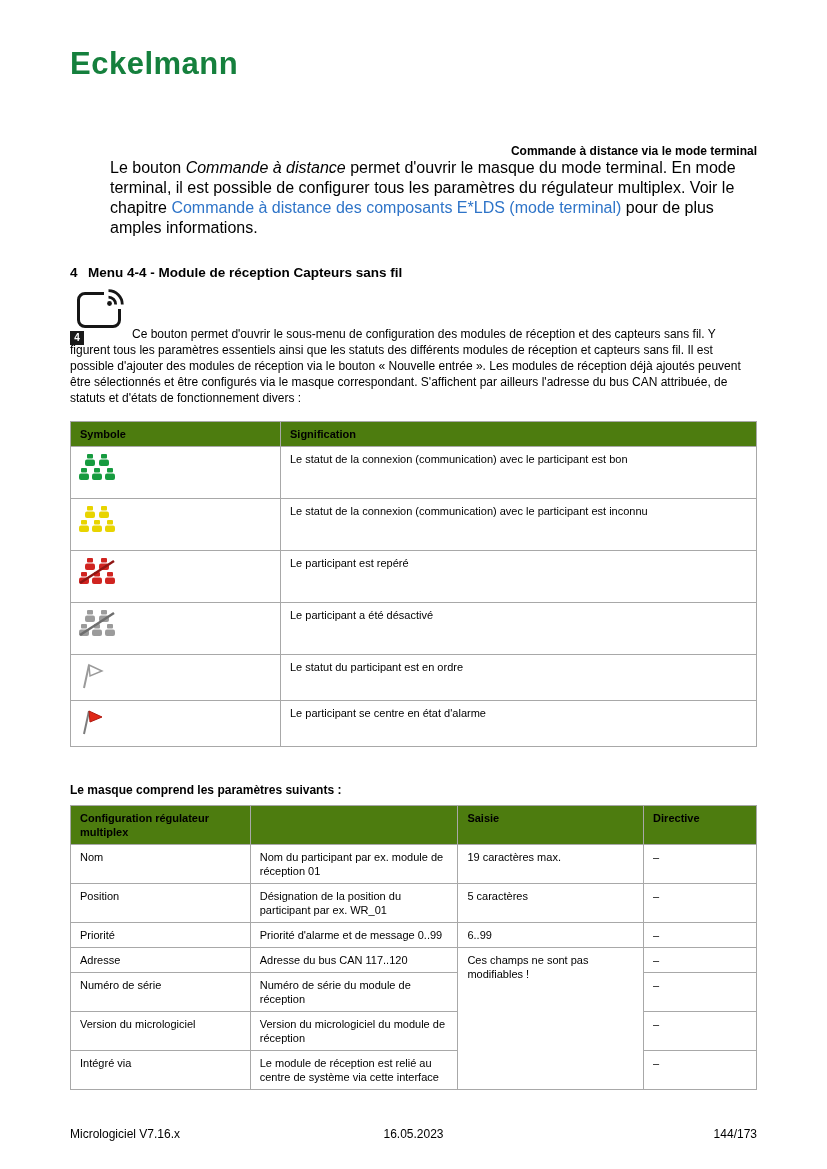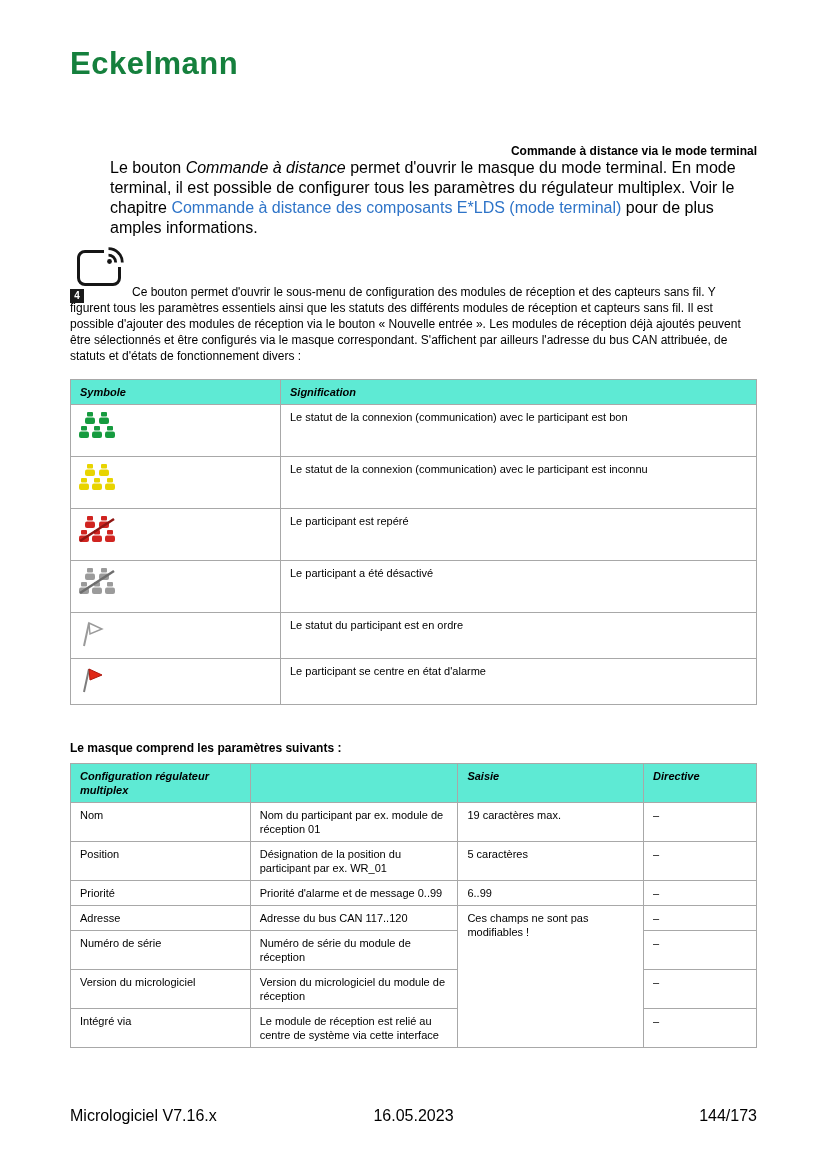--- a/index.html
+++ b/index.html
@@ -55,40 +55,40 @@
   }
 
   table { border-collapse:collapse; width:687px; font-size:11px; }
   th, td {
     border:1px solid #a8a8a8;
     padding:5px 9px;
     text-align:left;
     vertical-align:top;
     line-height:14px;
   }
-  thead th { background:#5eead4; font-weight:700;font-style:italic; }
+  thead th { background:#4d7c0f; font-weight:700; }
 
   .symbol-table { margin-top:15px; }
   .symbol-table col.c1 { width:210px; }
   .symbol-table tr.h52 > td { height:52px;margin-left:48px; }
   .symbol-table tr.h44 > td { height:44px; }
   .symbol-table td.sym { padding:7px 8px; }
 
   .params-heading { font-size:12px; font-weight:700; margin-top:36px; }
   .params-table { margin-top:8px; }
   .params-table col.c1 { width:180px; }
   .params-table col.c2 { width:208px; }
   .params-table col.c3 { width:186px; }
   .params-table col.c4 { width:113px; }
 
   .footer {
     position:absolute;
-    left:70px; right:70px; bottom:44px;
+    left:70px; right:70px; bottom:28px;
     display:flex;
-    font-size:16px;
+    font-size:12px;
   }
   .footer .f-left  { flex:1; text-align:left; }
   .footer .f-center{ flex:1; text-align:center; }
   .footer .f-right { flex:1; text-align:right; }
 
   .hidden-defs { position:absolute; width:0; height:0; overflow:hidden; }
 </style>
 </head>
 <body>
 
@@ -101,20 +101,21 @@
   </defs>
 </svg>
 
 <div class="page">
 
   <div class="logo">Eckelmann</div>
 
   <h3 class="sec-heading">Commande à distance via le mode terminal</h3>
   <p class="body"><span>Le bouton </span><em>Commande à distance</em><span> permet d'ouvrir le masque du mode terminal. En mode terminal, il est possible de configurer tous les paramètres du régulateur multiplex. Voir le chapitre </span><a class="doclink">Commande à distance des composants E*LDS (mode terminal)</a><span> pour de plus amples informations.</span></p>
 
+  <h2 class="chapter"><span class="num">4</span><span>Menu 4-4 - Module de réception Capteurs sans fil</span></h2>
 
   <p class="intro-wrap"><span class="menu-icon"><span class="screen"></span><span class="wifi"><svg width="22" height="22" viewBox="0 0 22 22">
             <circle cx="4.5" cy="17.5" r="2.4" fill="#161616"></circle>
             <path d="M3.5 11.2 a7.2 7.2 0 0 1 7.2 7.2" fill="none" stroke="#161616" stroke-width="2.8"></path>
             <path d="M3.5 4.6 a13.8 13.8 0 0 1 13.8 13.8" fill="none" stroke="#161616" stroke-width="2.8"></path>
           </svg></span><span class="badge">4</span></span><span>Ce bouton permet d'ouvrir le sous-menu de configuration des modules de réception et des capteurs sans fil. Y figurent tous les paramètres essentiels ainsi que les statuts des différents modules de réception et capteurs sans fil. Il est possible d'ajouter des modules de réception via le bouton « Nouvelle entrée ». Les modules de réception déjà ajoutés peuvent être sélectionnés et être configurés via le masque correspondant. S'affichent par ailleurs l'adresse du bus CAN attribuée, de statuts et d'états de fonctionnement divers :</span></p>
 
   <table class="symbol-table">
     <colgroup>
         <col class="c1">

